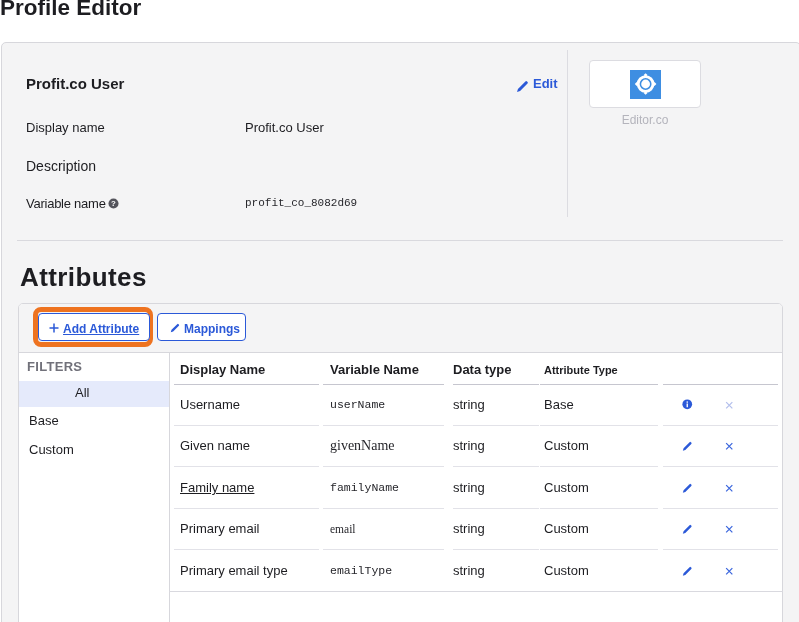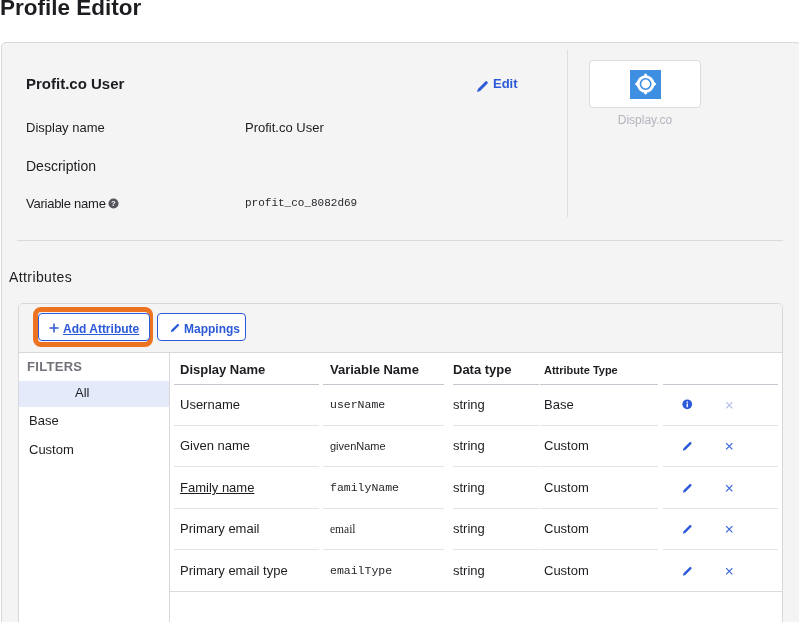--- a/index.html
+++ b/index.html
@@ -11,56 +11,56 @@
 </style>
 </head>
 <body>
 
 <div class="abs" style="left:0; top:-3px; font-size:22.5px; font-weight:bold; line-height:22.5px;">Profile Editor</div>
 
 <div class="abs" style="left:1px; top:42px; width:800px; height:600px; background:#f4f4f5; border:1px solid #d7d7dc; border-radius:5px;"></div>
 
 <div class="abs" style="left:26px; top:76px; font-size:15px; font-weight:bold; line-height:16px;">Profit.co User</div>
 
-<div class="abs" style="left:476px; top:75px; width:60px; height:18px;text-decoration:underline;">
+<div class="abs" style="left:516px; top:75px; width:60px; height:18px;text-decoration:underline;">
   <svg class="abs" style="left:0;top:4.5px" width="13" height="13" viewBox="0 0 14 14">
     <path d="M1.1,12.9 L2.1,9.6 L10.1,1.6 a1.25,1.25 0 0 1 1.77,0 l0.53,0.53 a1.25,1.25 0 0 1 0,1.77 l-8,8 Z" fill="#2b59d8"></path>
   </svg>
   <span class="abs blue" style="left:17px; top:0px; font-size:13px; font-weight:bold; line-height:17px;">Edit</span>
 </div>
 
 <div class="abs" style="left:567px; top:50px; width:1px; height:167px; background:#dcdce1;"></div>
 
 <div class="abs" style="left:589px; top:60px; width:112px; height:48px; background:#fff; border:1px solid #dcdce1; border-radius:4px;"></div>
 <svg class="abs" style="left:630px; top:70px;" width="31" height="29" viewBox="0 0 31 29">
   <rect x="0" y="0" width="31" height="29" fill="#3e8ee2"></rect>
   <g transform="translate(15.6,14)" fill="#fff">
     <circle cx="0" cy="0" r="7.4" fill="none" stroke="#fff" stroke-width="2.9"></circle>
     <circle cx="0" cy="0" r="4.4"></circle>
     <path d="M0,-10.8 L1.9,-8.9 L0,-7.0 L-1.9,-8.9 Z"></path>
     <path d="M0,10.8 L1.9,8.9 L0,7.0 L-1.9,8.9 Z"></path>
     <path d="M-10.8,0 L-8.9,1.9 L-7.0,0 L-8.9,-1.9 Z"></path>
     <path d="M10.8,0 L8.9,1.9 L7.0,0 L8.9,-1.9 Z"></path>
   </g>
 </svg>
-<div class="abs" style="left:589px; top:113px; width:112px; text-align:center; font-size:12px; line-height:14px; color:#b4b4bc;">Display.co</div>
+<div class="abs" style="left:589px; top:113px; width:112px; text-align:center; font-size:12px; line-height:14px; color:#b4b4bc;">Editor.co</div>
 
 <div class="abs" style="left:26px; top:119.5px; font-size:13px; line-height:16px;">Display name</div>
 <div class="abs" style="left:245px; top:119.5px; font-size:13px; line-height:16px;">Profit.co User</div>
 <div class="abs" style="left:26px; top:157.5px; font-size:14px; line-height:16px;">Description</div>
 <div class="abs" style="left:26px; top:195.5px; font-size:13px; line-height:16px; letter-spacing:-0.25px;">Variable name</div>
 <svg class="abs" style="left:107.5px; top:198px;" width="11" height="11" viewBox="0 0 12 12">
   <circle cx="6" cy="6" r="5.5" fill="#54545c"></circle>
   <text x="6" y="9" text-anchor="middle" font-family="Liberation Sans" font-size="8.5" font-weight="bold" fill="#fff">?</text>
 </svg>
 <div class="abs" style="left:245px; top:195.5px; font-family:'Liberation Mono',monospace; font-size:11px; line-height:14px; color:#26262b;">profit_co_8082d69</div>
 
 <div class="abs" style="left:17px; top:240px; width:766px; height:1px; background:#d9d9de;"></div>
 
-<div class="abs" style="left:9px; top:267.5px; font-size:14px; font-weight:normal; line-height:19.5px; letter-spacing:0.4px;">Attributes</div>
+<div class="abs" style="left:20px; top:267.5px; font-size:26px; font-weight:bold; line-height:19.5px; letter-spacing:0.4px;">Attributes</div>
 
 <div class="abs" style="left:18px; top:303px; width:765px; height:340px; background:#fff; border:1px solid #d7d7dc; border-radius:5px;"></div>
 
 <div class="abs" style="left:19px; top:304px; width:763px; height:49px; background:#f4f4f5; border-radius:4px 4px 0 0; border-bottom:1px solid #d7d7dc;"></div>
 
 <div class="abs" style="left:33px; top:307px; width:120px; height:40px; border:5px solid #ee7320; border-radius:8px;"></div>
 <div class="abs" style="left:38px; top:313px; width:112px; height:28px; background:#fff; border:1px solid #2b59d8; border-radius:4px;">
   <svg class="abs" style="left:10px; top:9px;" width="10" height="10" viewBox="0 0 10 10">
     <path d="M5,0.5 V9.5 M0.5,5 H9.5" stroke="#2b59d8" stroke-width="1.5" fill="none"></path>
   </svg>
@@ -137,21 +137,21 @@
     <div class="abs" style="left:544px; top:396px; font-size:13px; line-height:17px;">Base</div>
     <div class="abs" style="left:682px; top:399px; line-height:0;"><svg width="10.5" height="10.5" viewBox="0 0 14 14">
         <circle cx="7" cy="7" r="6.5" fill="#2b59d8"></circle>
         <rect x="6.1" y="3.2" width="1.8" height="1.8" fill="#fff"></rect>
         <rect x="6.1" y="6" width="1.8" height="5" fill="#fff"></rect>
       </svg></div>
     <div class="abs" style="left:724.5px; top:400.5px; line-height:0;"><svg width="8.5" height="8.5" viewBox="0 0 11 11">
         <path d="M1.5,1.5 L9.5,9.5 M9.5,1.5 L1.5,9.5" stroke="#b3bfec" stroke-width="1.6" fill="none"></path>
       </svg></div>
     <div class="abs" style="left:180px; top:437px; font-size:13px; line-height:17px;">Given name</div>
-    <div class="abs" style="left:330px; top:439px; font-family:Liberation Sans, sans-serif; font-size:11px; line-height:14px; color:#26262b;">givenName</div>
+    <div class="abs" style="left:330px; top:439px; font-family:Liberation Serif, serif; font-size:14px; line-height:14px; color:#26262b;">givenName</div>
     <div class="abs" style="left:453px; top:437px; font-size:13px; line-height:17px;">string</div>
     <div class="abs" style="left:544px; top:437px; font-size:13px; line-height:17px;">Custom</div>
     <div class="abs" style="left:682px; top:440.5px; line-height:0;"><svg width="10.5" height="10.5" viewBox="0 0 14 14">
         <path d="M1.1,12.9 L2.1,9.6 L10.1,1.6 a1.25,1.25 0 0 1 1.77,0 l0.53,0.53 a1.25,1.25 0 0 1 0,1.77 l-8,8 Z" fill="#2b59d8"></path>
       </svg></div>
     <div class="abs" style="left:724.5px; top:441.5px; line-height:0;"><svg width="8.5" height="8.5" viewBox="0 0 11 11">
         <path d="M1.5,1.5 L9.5,9.5 M9.5,1.5 L1.5,9.5" stroke="#3b66dd" stroke-width="1.6" fill="none"></path>
       </svg></div>
     <div class="abs" style="left:180px; top:479px; font-size:13px; line-height:17px;text-decoration:underline;">Family name</div>
     <div class="abs" style="left:330px; top:481px; font-family:'Liberation Mono',monospace; font-size:11.5px; line-height:14px; color:#26262b;">familyName</div>

